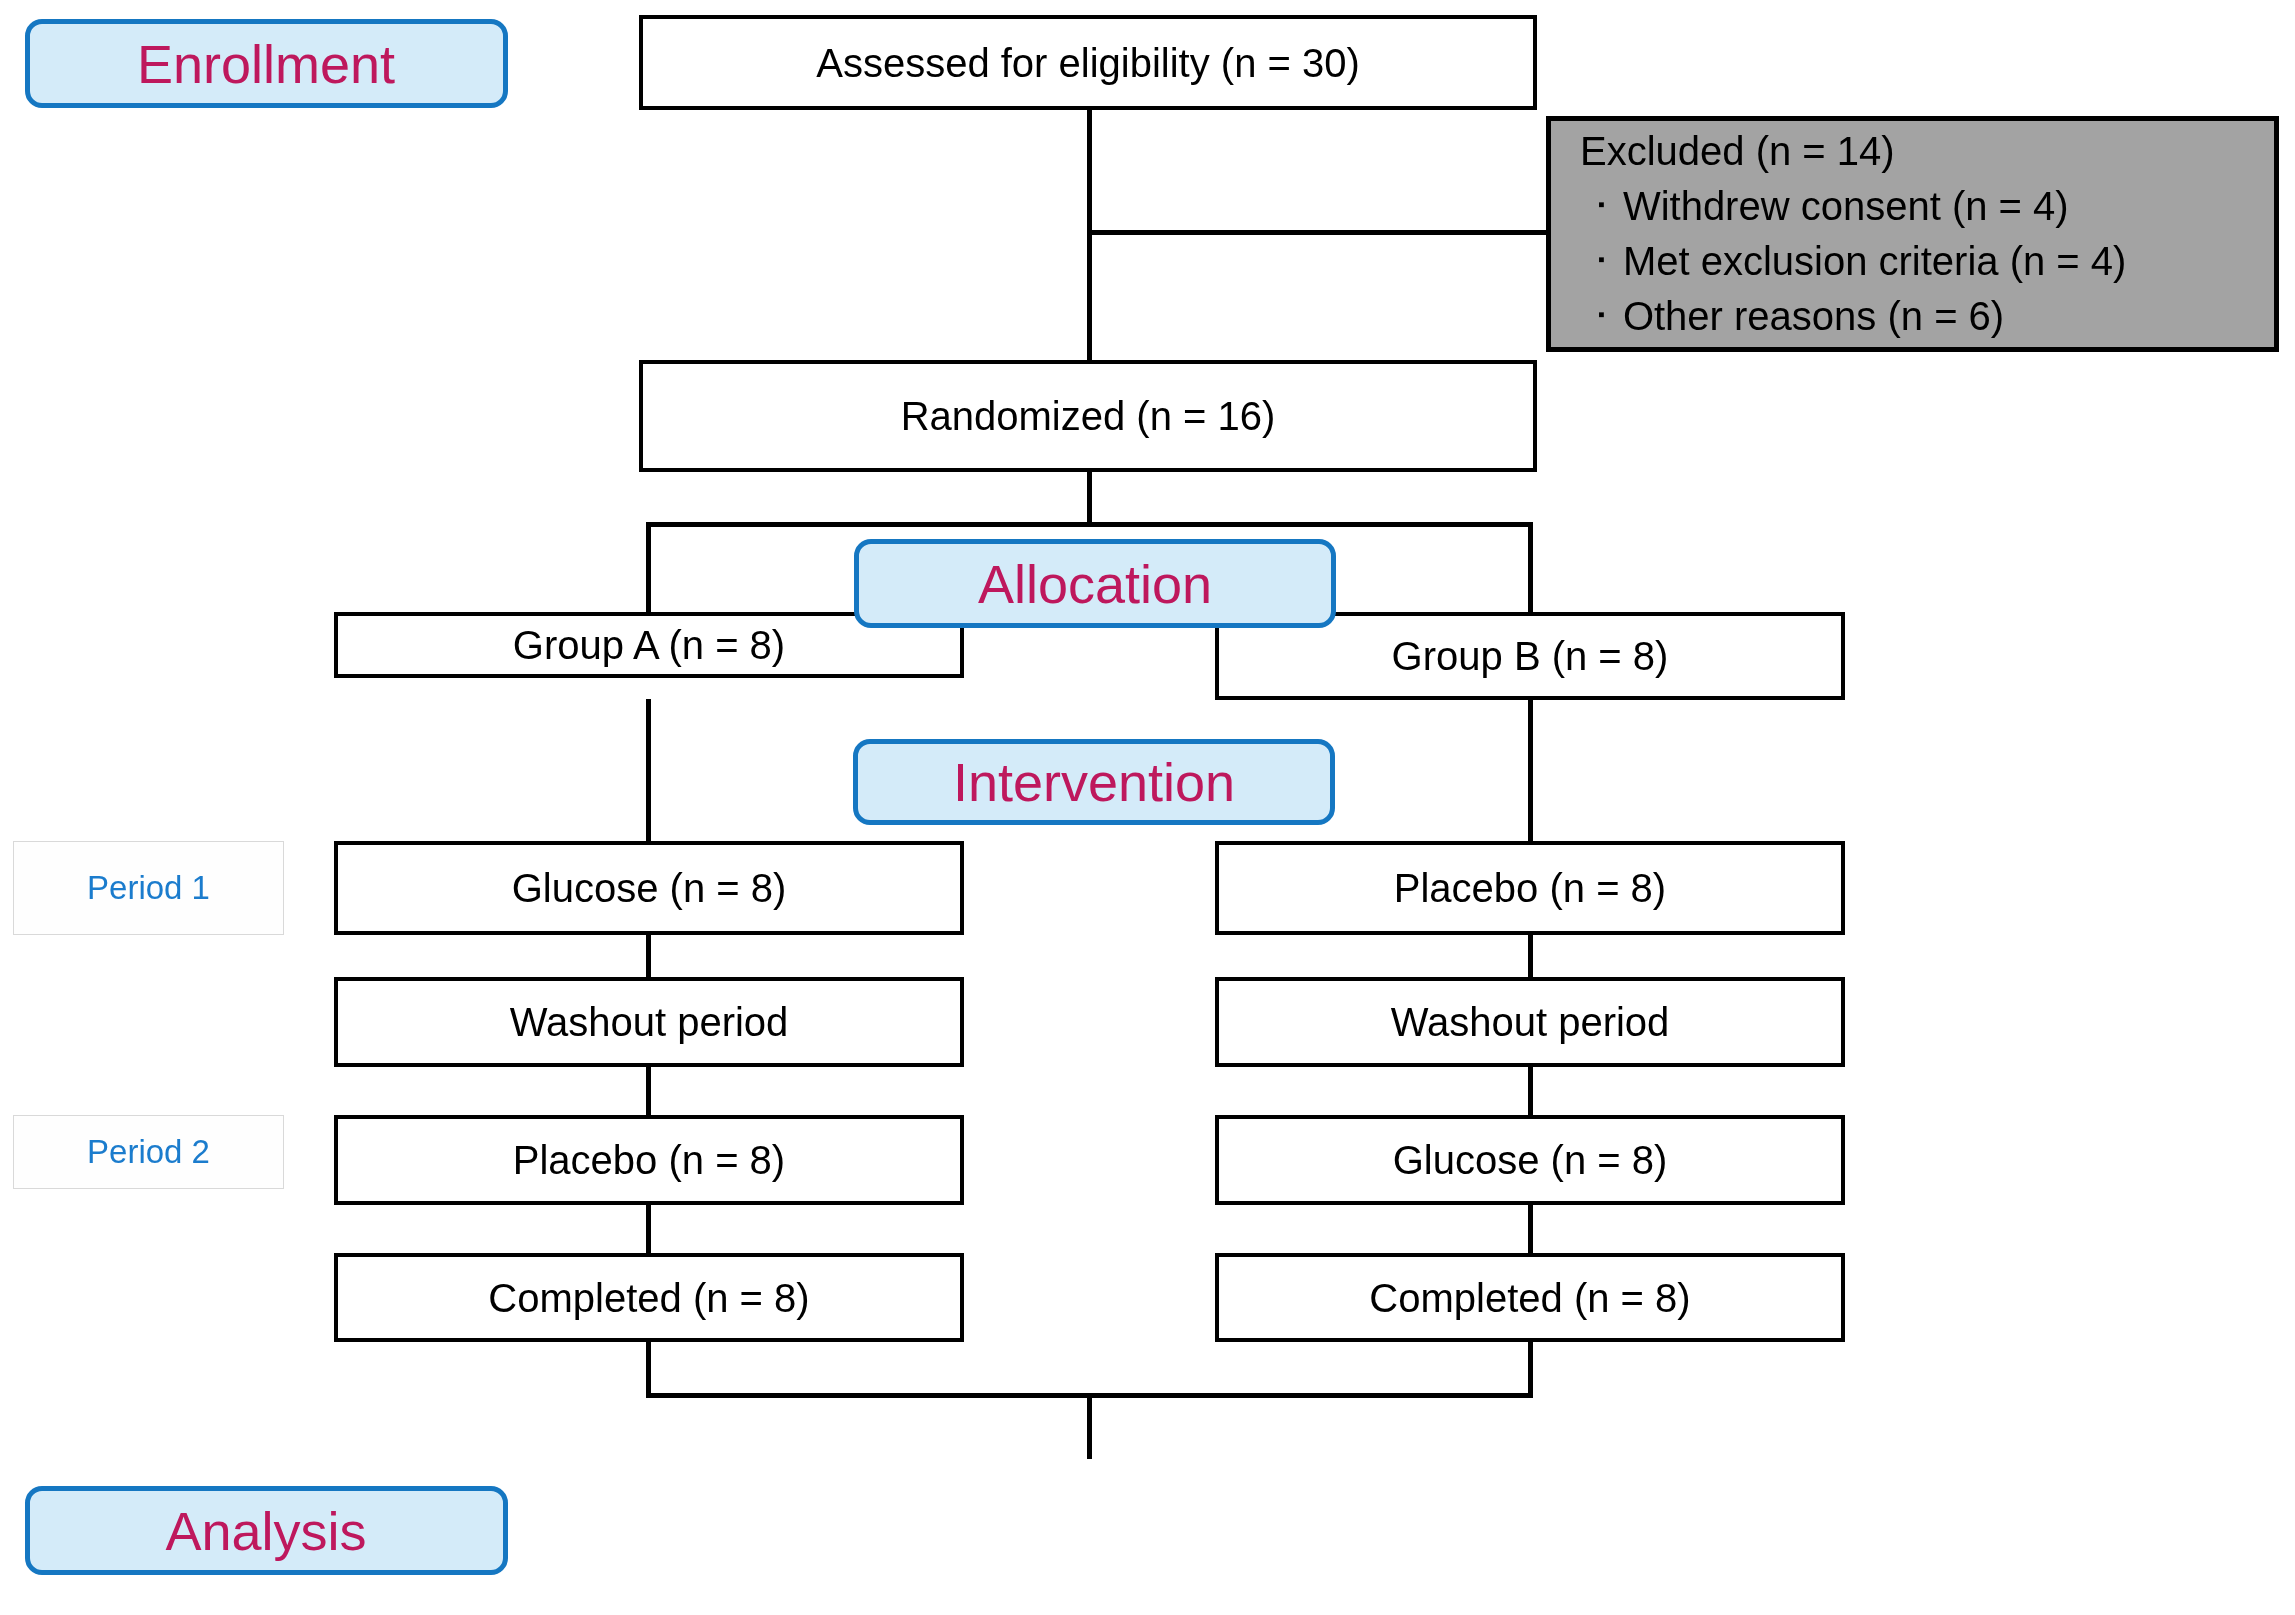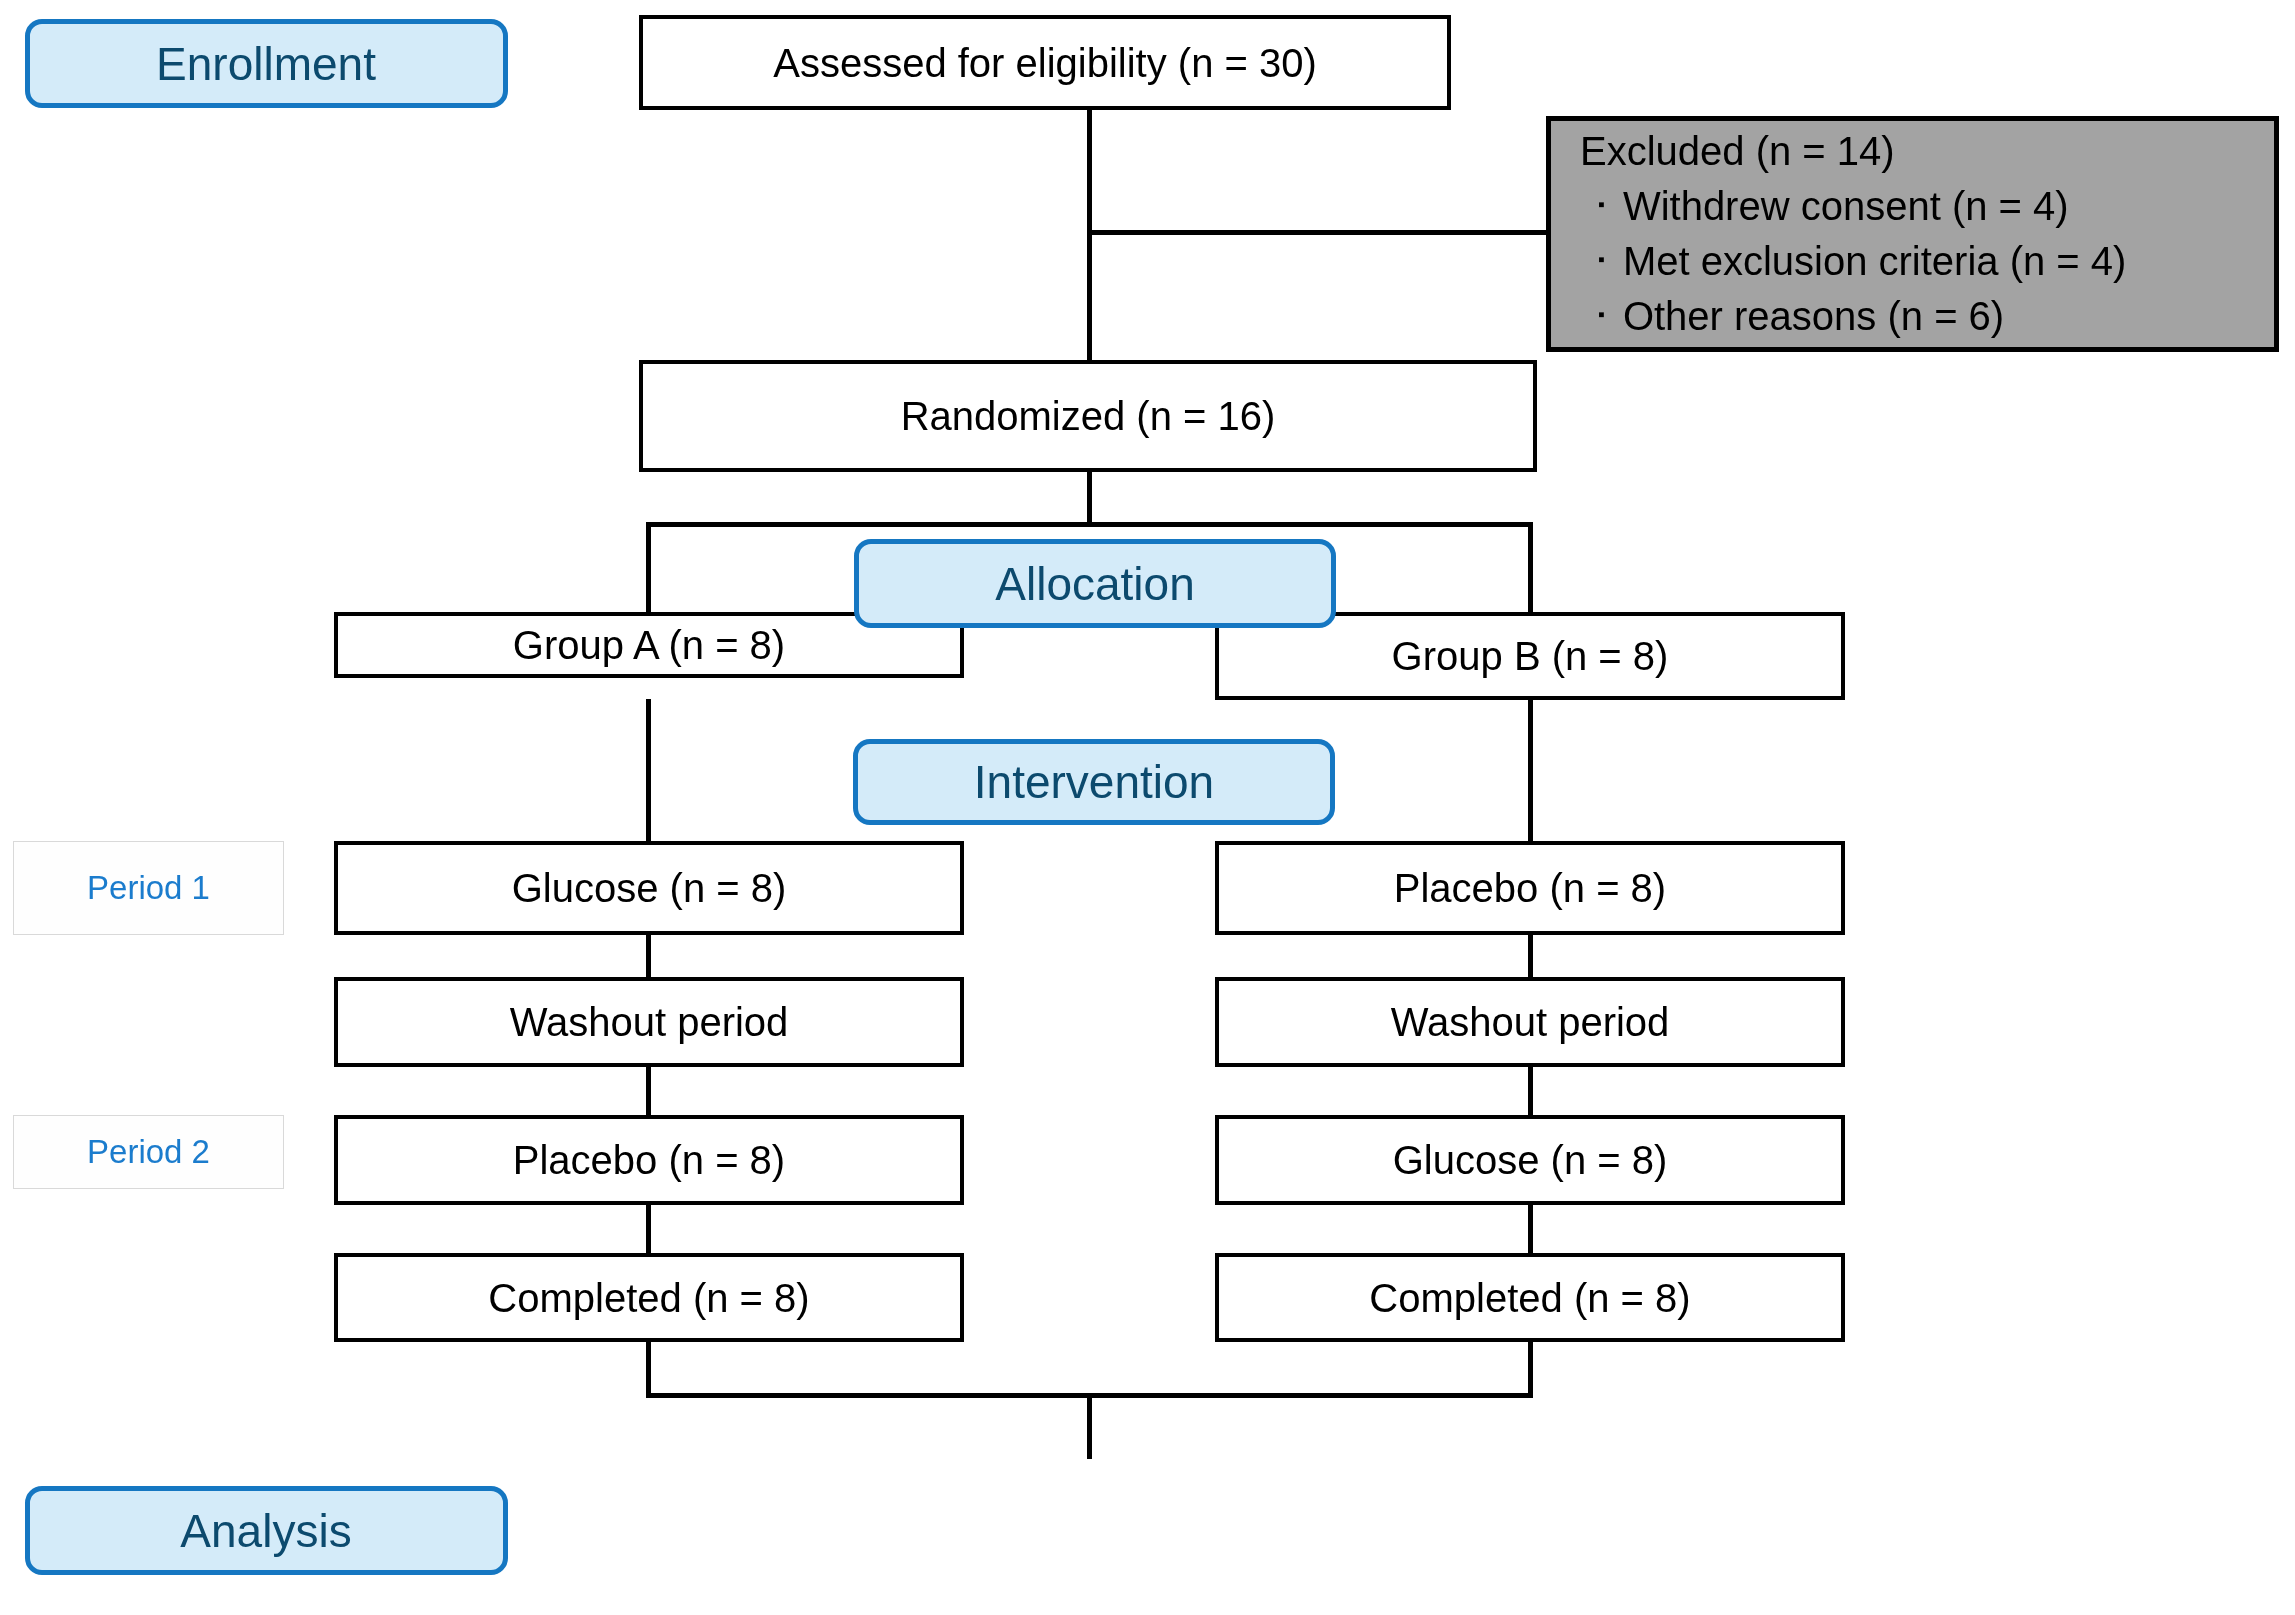--- a/index.html
+++ b/index.html
@@ -39,22 +39,22 @@
   
   .badge {
     position: absolute;
     box-sizing: border-box;
     background: #d4ebf9;
     border: 5.8px solid #1577c2;
     border-radius: 17px;
     display: flex;
     align-items: center;
     justify-content: center;
-    font-size: 46px;
-    color: #0c4a6e;
+    font-size: 54px;
+    color: #be185d;
     z-index: 5;
   }
   
   .period {
     position: absolute;
     box-sizing: border-box;
     background: #fefefe;
     border: 1.9px solid #d9d9d9;
     display: flex;
     align-items: center;
@@ -132,21 +132,21 @@
     <span>Analysis</span>
   </div>
 
   <div class="period" style="left:13px; top:841px; width:271px; height:94px;">
     <span>Period 1</span>
   </div>
   <div class="period" style="left:13px; top:1115px; width:271px; height:74px;">
     <span>Period 2</span>
   </div>
 
-  <div class="box" style="left:639px; top:15px; width:812px; height:95px;">
+  <div class="box" style="left:639px; top:15px; width:898px; height:95px;">
     <span>Assessed for eligibility (n = 30)</span>
   </div>
 
   <div class="excluded" style="left:1546px; top:116px; width:733px; height:236px;">
     <div>Excluded (n = 14)</div>
     <div class="bullet-row">
       <span class="bullet-glyph">▪</span>
       <span>Withdrew consent (n = 4)</span>
     </div>
     <div class="bullet-row">

